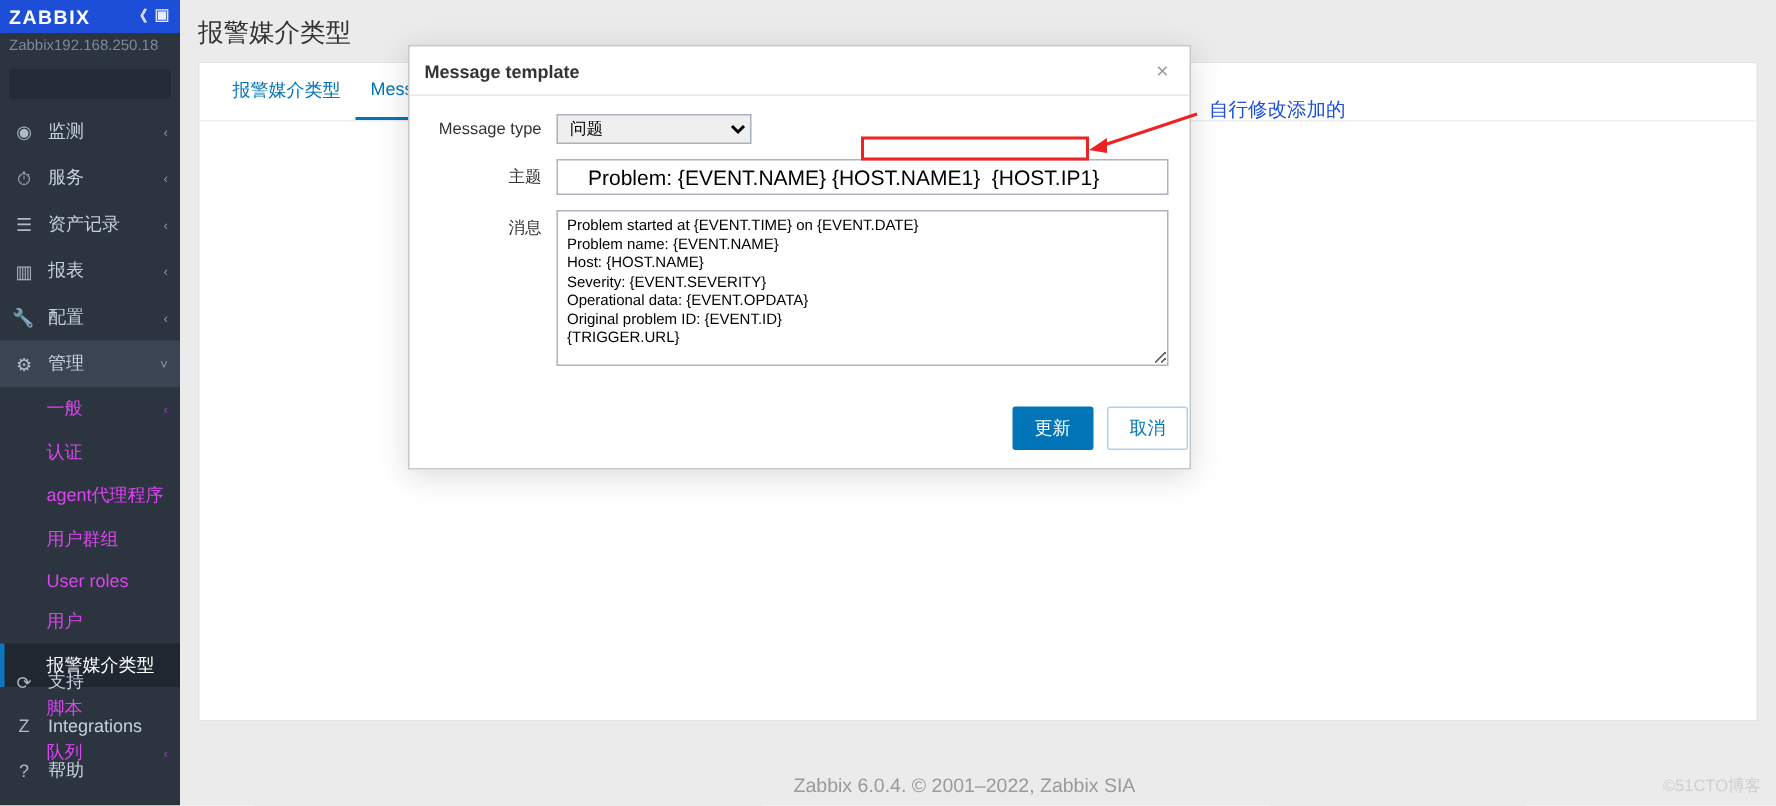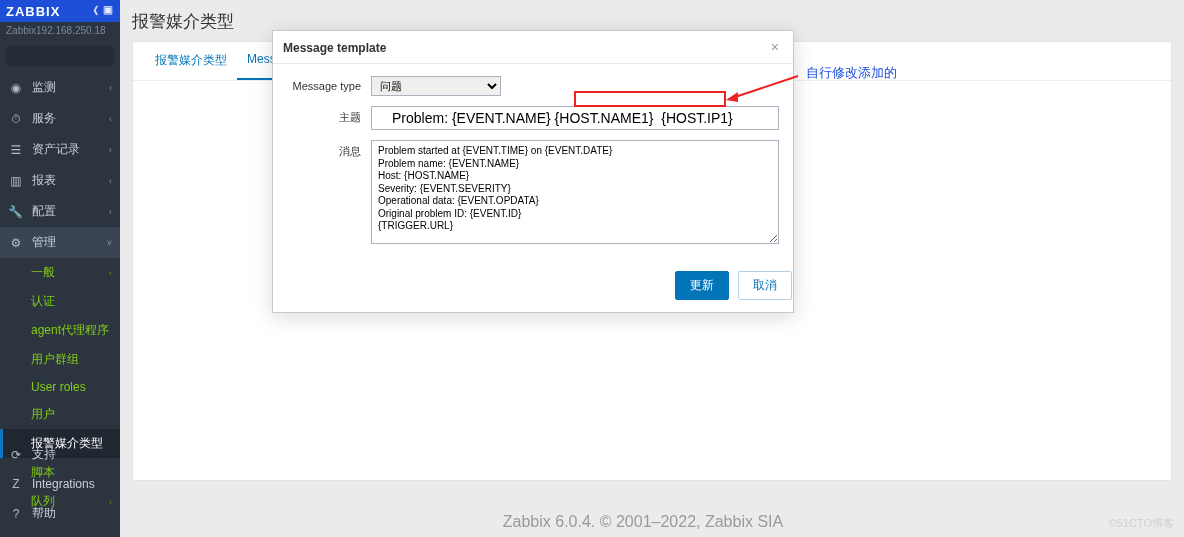--- a/index.html
+++ b/index.html
@@ -12,21 +12,21 @@
   .search-wrap { padding: 4px 6px 6px; }
   .search-box { display:flex; background:#232c37; border-radius:2px; }
   .search-box input { flex:1; background:transparent; border:0; outline:0; color:#ccc; padding:4px 4px; font-size:11px; }
   .search-box .mag { width:20px; display:flex; align-items:center; justify-content:center; color:#9aa7b8; font-size:11px;}
   
   .nav-item { display:flex; align-items:center; padding: 7px 8px 7px 8px; color:#c6d0de; font-size:12px; cursor:pointer; }
   .nav-item .ic { width:16px; display:inline-flex; justify-content:center; margin-right:8px; opacity:.85; font-size:12px;}
   .nav-item .chev { margin-left:auto; font-size:9px; opacity:.6; }
   .nav-item.active-section { background:#3a4453; }
   
-  .sub-item { padding: 6px 8px 6px 28px; color:#84cc16; font-size:12px; display:flex; align-items:center; cursor:pointer; border-left:3px solid transparent; }
+  .sub-item { padding: 6px 8px 6px 28px; color:#d946ef; font-size:12px; display:flex; align-items:center; cursor:pointer; border-left:3px solid transparent; }
   .sub-item .chev { margin-left:auto; font-size:9px; opacity:.6; }
   .sub-item.active { background:#1f2731; border-left:3px solid #0e75c1; color:#fff; }
   
   .bottom-nav { position:absolute; bottom:8px; left:0; right:0; }
   
   .main { position:absolute; left:120px; top:0; right:0; height:537px; background:#ebebeb; }
   .page-title-bar { padding:10px 12px 8px; font-size:17px; color:#333; }
   
   .card { background:#fff; margin:0 12px; border:1px solid #e4e4e4; position:relative; height:440px; }
   .tabs { border-bottom:1px solid #eee; display:flex; padding:0 12px; }
@@ -36,21 +36,21 @@
   .templates-table { padding:14px 0 10px 200px; font-size:12px; color:#333; }
   .th { color:#777; font-size:11px; display:inline-block; }
   .col1 { width:80px; display:inline-block; }
   .col2 { display:inline-block; }
   .addlink { color:#0275b8; cursor:pointer; padding-top:4px; display:inline-block; }
   
   .action-row { padding: 14px 0 0 210px; }
   .btn-primary { background:#0275b8; color:#fff; border:1px solid #0275b8; padding:5px 14px; font-size:12px; cursor:pointer; border-radius:2px; }
   .btn-secondary { background:#fff; color:#0275b8; border:1px solid #b3d1e6; padding:5px 14px; font-size:12px; cursor:pointer; border-radius:2px; margin-left:6px;}
   
-  .footer { position:absolute; bottom:6px; left:0; right:18px; text-align:center; color:#9a9a9a; font-size:16px; }
+  .footer { position:absolute; bottom:6px; left:0; right:18px; text-align:center; color:#9a9a9a; font-size:13px; }
   .footer a { color:#9a9a9a; text-decoration:none; }
   
   .modal-backdrop { position:absolute; left:272px; top:30px; width:522px; }
   .modal { background:#fff; border:1px solid #c8c8c8; box-shadow:0 4px 20px rgba(0,0,0,.15); }
   .modal-header { padding:8px 10px; border-bottom:1px solid #e8e8e8; display:flex; align-items:flex-end; }
   .modal-title { font-weight:bold; font-size:12px; color:#333; }
   .modal-close { margin-left:auto; color:#999; cursor:pointer; font-size:14px; padding:0 4px;}
   .modal-body { padding:12px 14px 8px; }
   .form-row { display:flex; margin-bottom:10px; align-items:flex-start; }
   .form-lbl { width:84px; text-align:right; padding-right:10px; font-size:11px; color:#333; padding-top:4px;}

